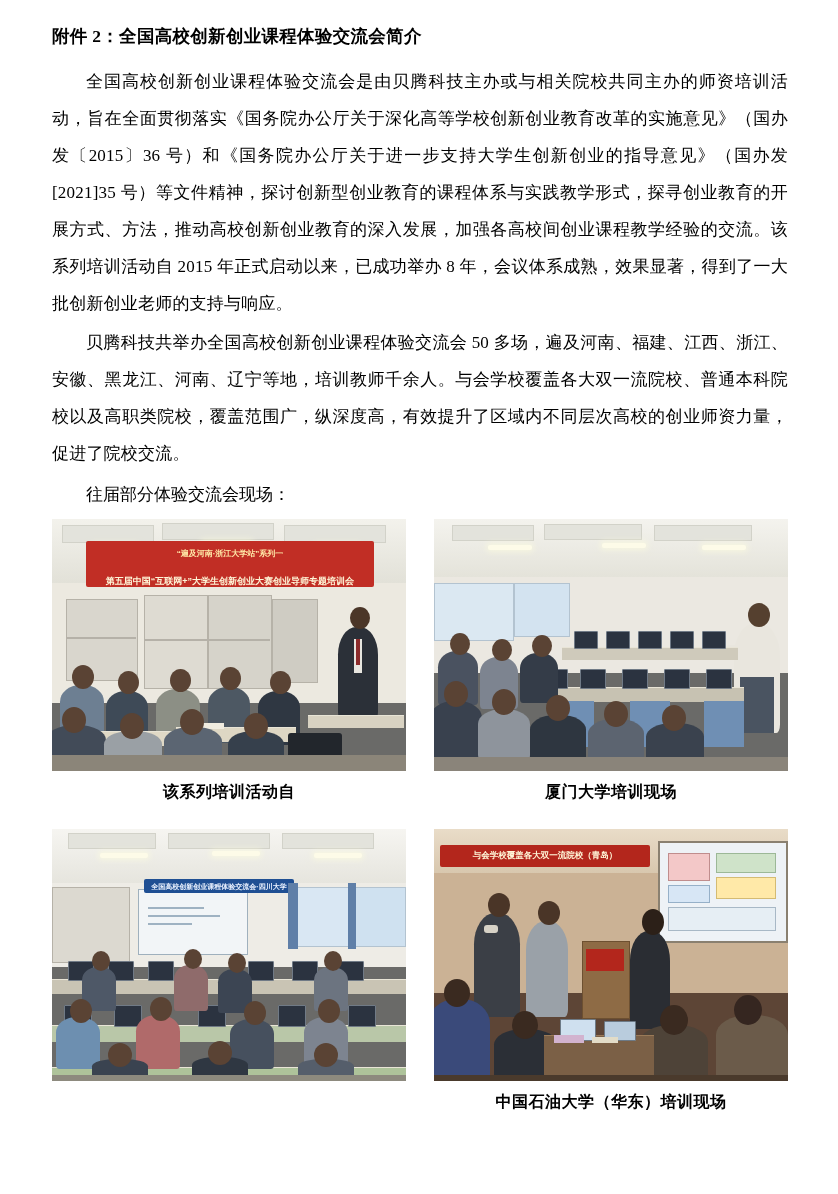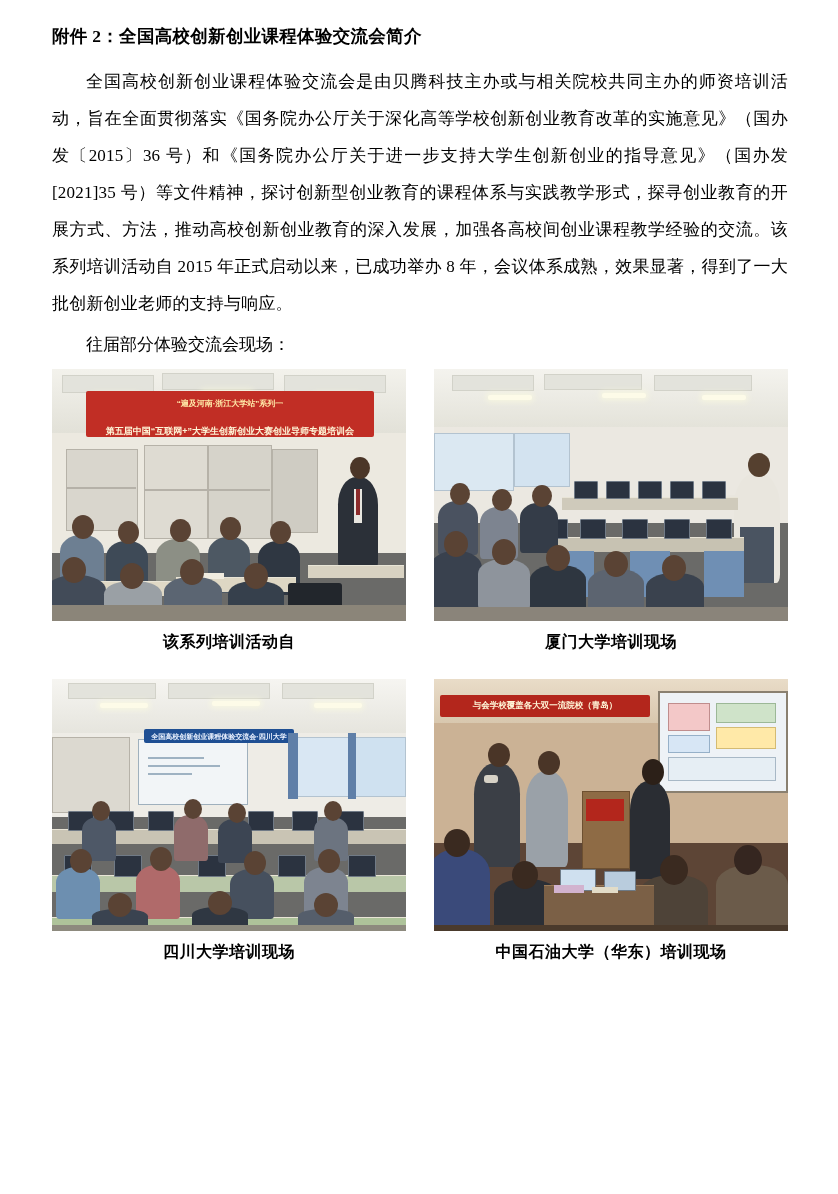--- a/index.html
+++ b/index.html
@@ -177,20 +177,21 @@
 </style>
 </head>
 <body>
 
 <div class="page">
   <div class="content">
 
     <h1 class="doc-title">附件 2：全国高校创新创业课程体验交流会简介</h1>
 
     <p class="para">全国高校创新创业课程体验交流会是由贝腾科技主办或与相关院校共同主办的师资培训活动，旨在全面贯彻落实《国务院办公厅关于深化高等学校创新创业教育改革的实施意见》（国办发〔2015〕36 号）和《国务院办公厅关于进一步支持大学生创新创业的指导意见》（国办发[2021]35 号）等文件精神，探讨创新型创业教育的课程体系与实践教学形式，探寻创业教育的开展方式、方法，推动高校创新创业教育的深入发展，加强各高校间创业课程教学经验的交流。该系列培训活动自 2015 年正式启动以来，已成功举办 8 年，会议体系成熟，效果显著，得到了一大批创新创业老师的支持与响应。</p>
+    <p class="para">贝腾科技共举办全国高校创新创业课程体验交流会 50 多场，遍及河南、福建、江西、浙江、安徽、黑龙江、河南、辽宁等地，培训教师千余人。与会学校覆盖各大双一流院校、普通本科院校以及高职类院校，覆盖范围广，纵深度高，有效提升了区域内不同层次高校的创业师资力量，促进了院校交流。</p>
     <p class="para-caption">往届部分体验交流会现场：</p>
 
     <div class="photo-grid">
 
       <div class="photo-row">
 
         <div class="photo-cell">
           <div class="photo">
             <div class="ceil" style="height:64px;background:linear-gradient(#f3f2ec,#e2e1d8);"></div>
             <div class="ceilingtile" style="left:10px;top:6px;width:90px;height:16px;"></div>
@@ -390,21 +391,20 @@
 
             <div class="person" style="left:40px;top:230px;width:56px;height:24px;background:#3a4350;"></div>
             <div class="head" style="left:56px;top:214px;width:24px;height:24px;"></div>
             <div class="person" style="left:140px;top:228px;width:56px;height:26px;background:#2f3742;"></div>
             <div class="head" style="left:156px;top:212px;width:24px;height:24px;"></div>
             <div class="person" style="left:246px;top:230px;width:56px;height:24px;background:#555e6b;"></div>
             <div class="head" style="left:262px;top:214px;width:24px;height:24px;"></div>
 
             <div class="floorA" style="height:6px;background:#8d8a7e;"></div>
           </div>
-          <div class="photo-caption">四川大学培训现场</div>
         </div>
 
         <div class="photo-cell">
           <div class="photo" style="background:#5d4536;">
             <div class="ceil" style="height:44px;background:linear-gradient(#e9dcc8,#d8c7ae);"></div>
             <div class="wall" style="top:44px;height:120px;background:#cbb295;"></div>
 
             <div class="banner" style="left:6px;top:16px;width:210px;height:22px;background:#b3261c;">
               <div class="l2" style="margin-top:4px;font-size:8.5px;">与会学校覆盖各大双一流院校（青岛）</div>
             </div>

